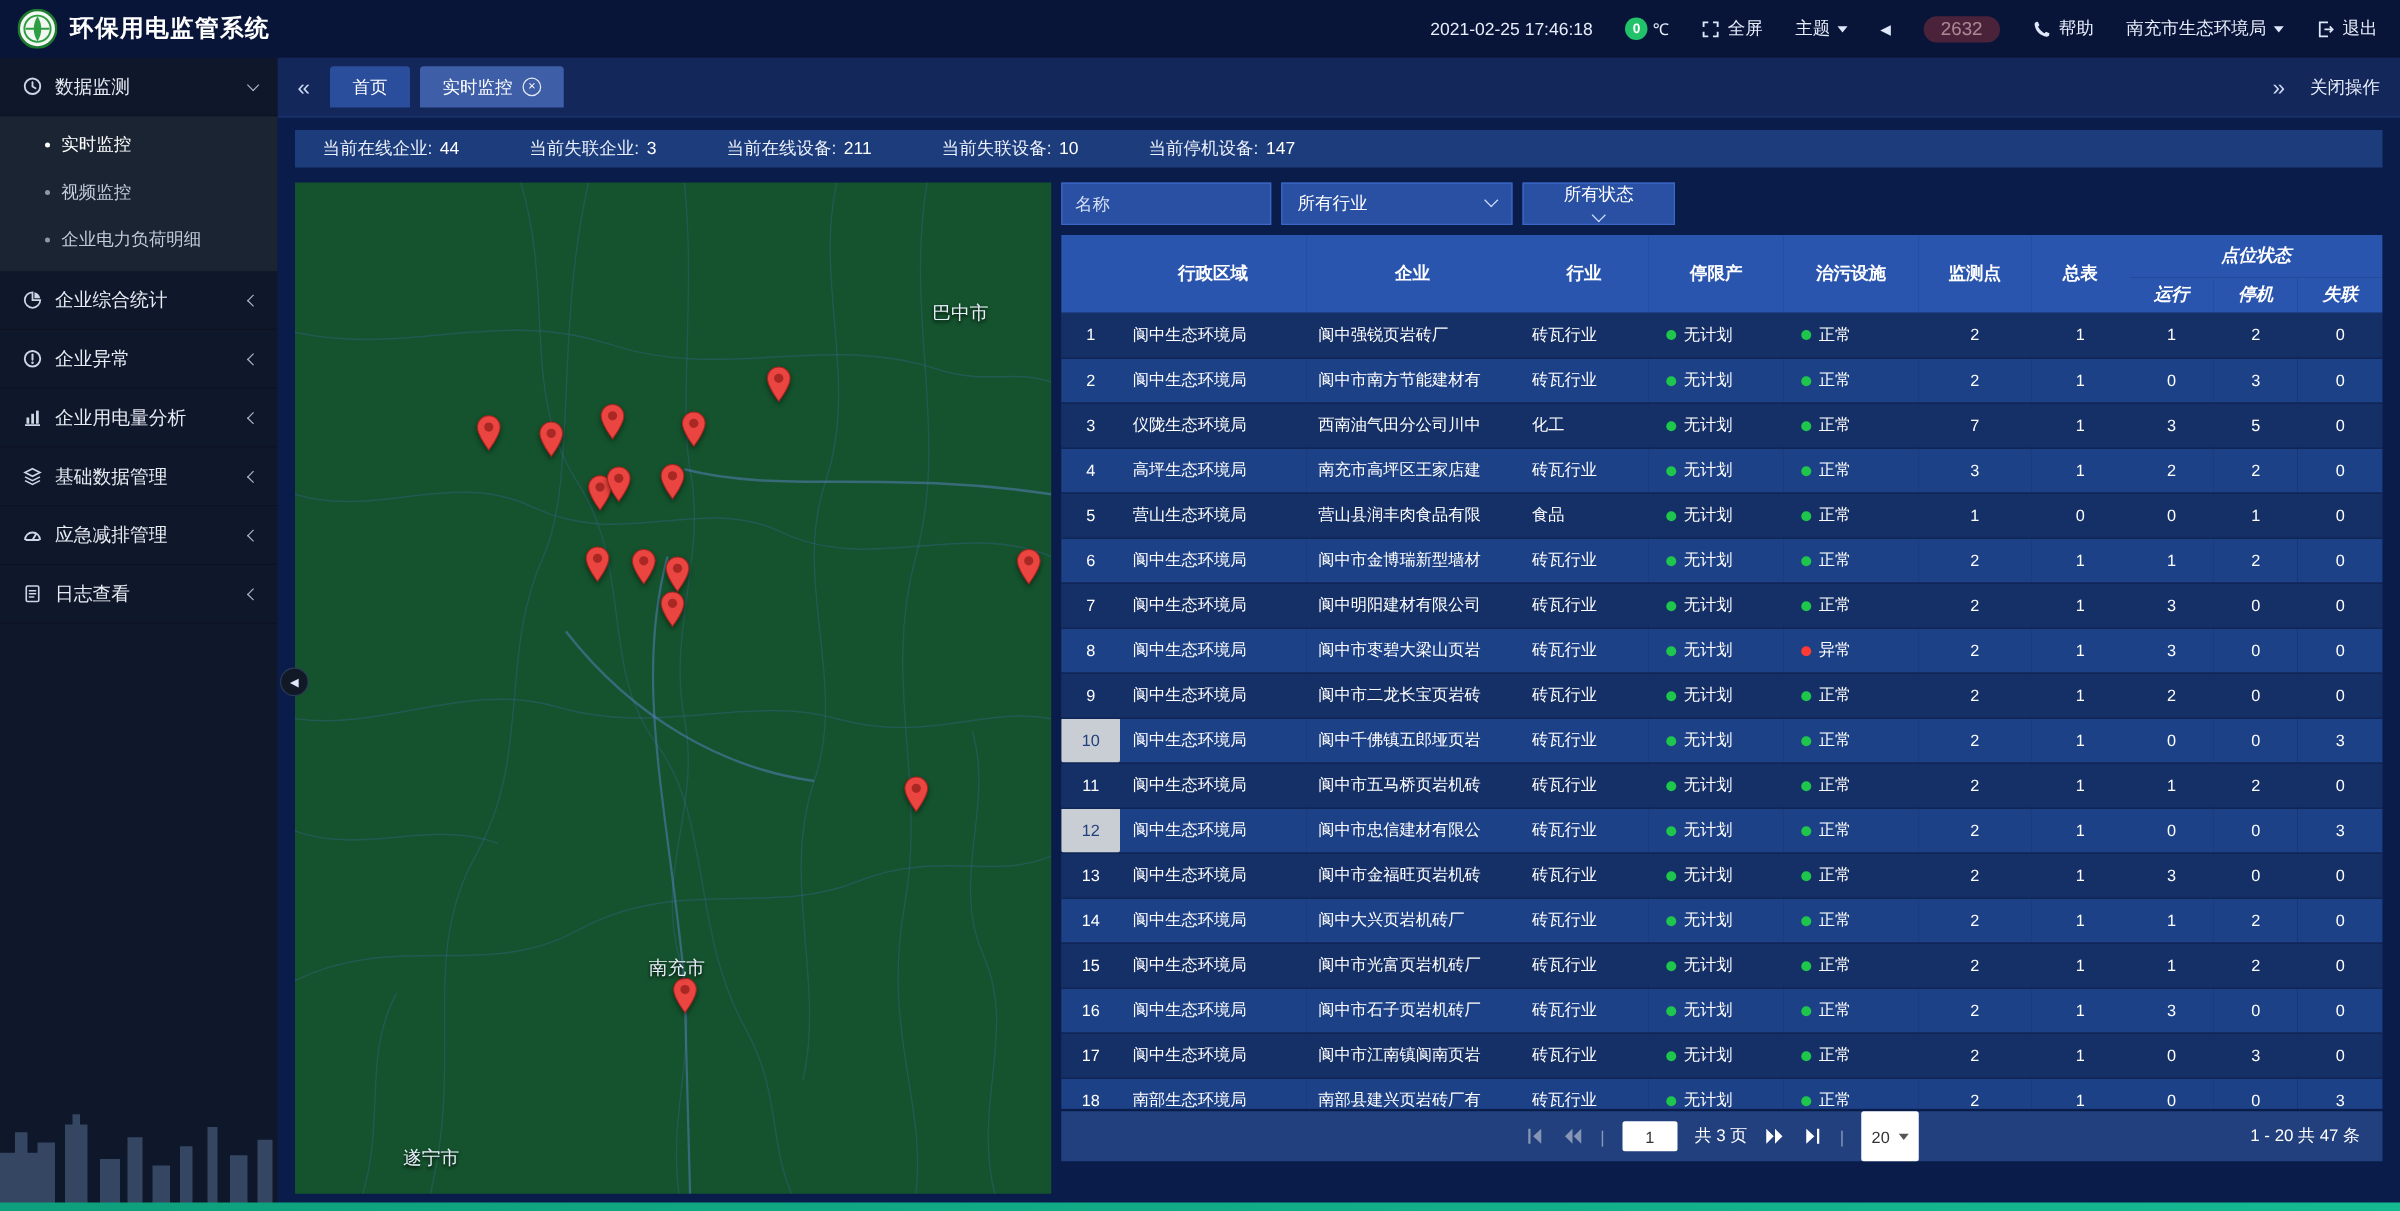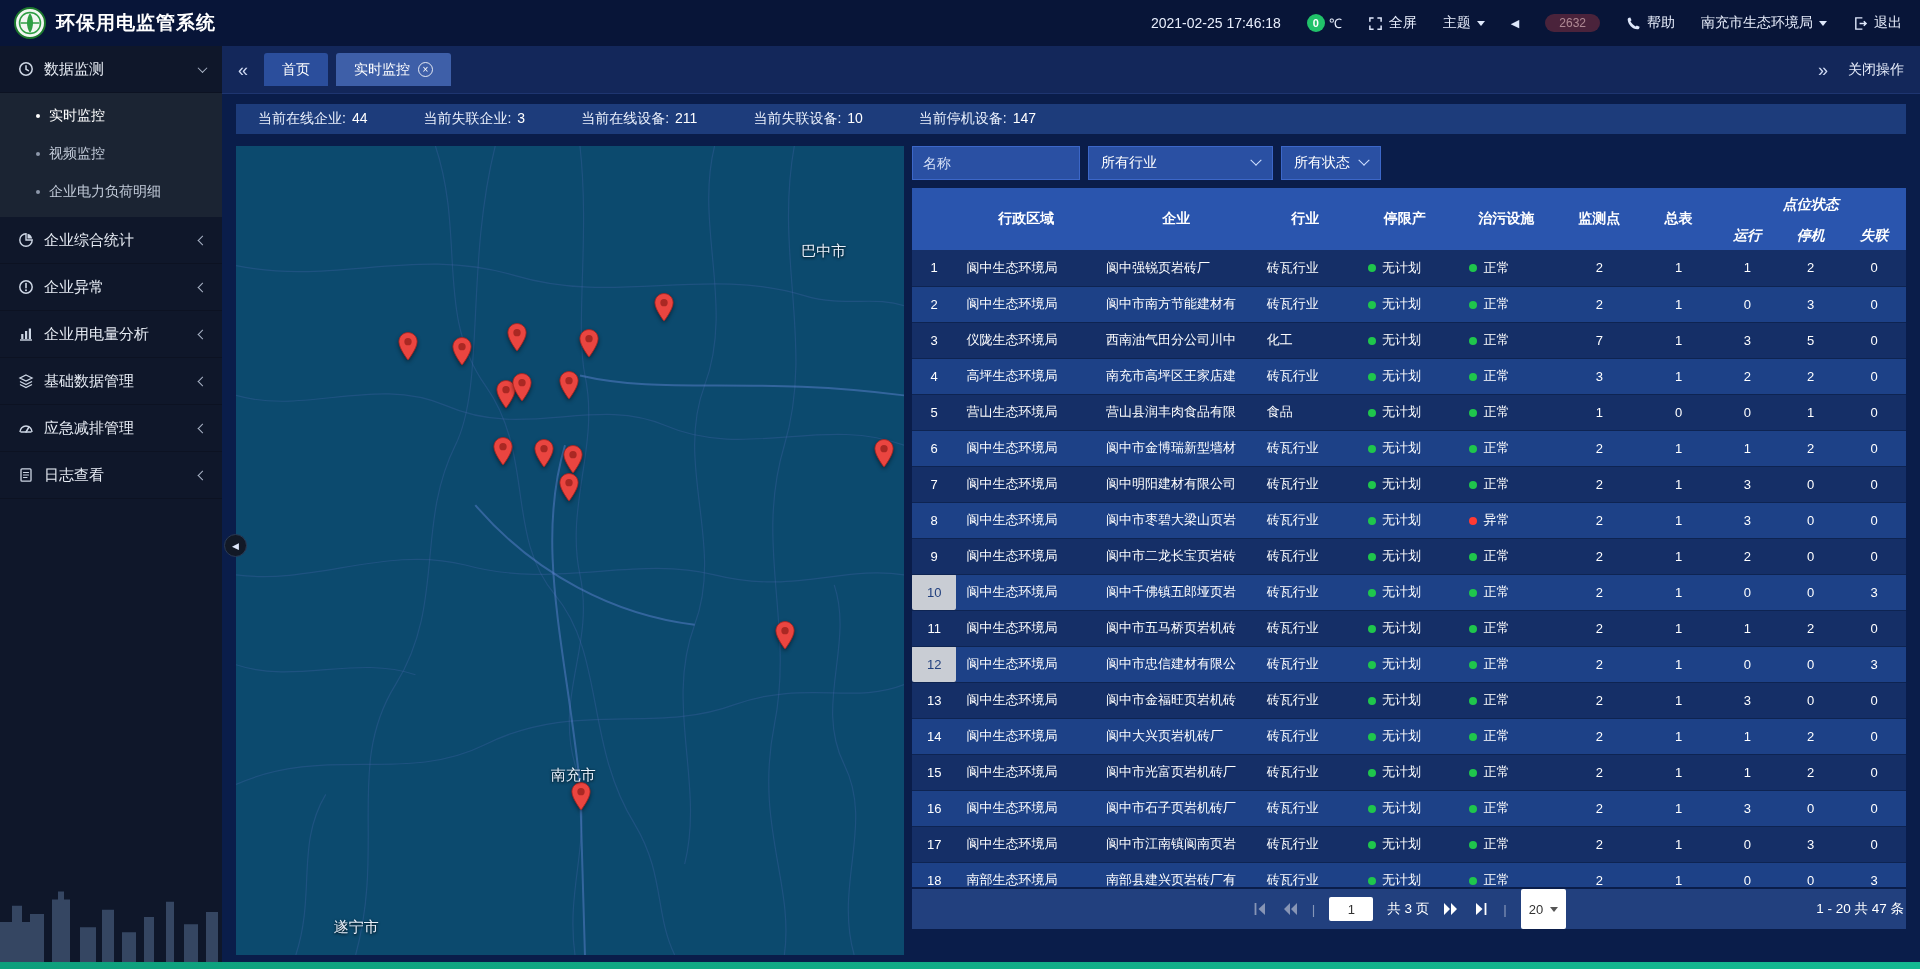--- a/index.html
+++ b/index.html
@@ -28,21 +28,21 @@
     font-size:11px; display:flex; align-items:center; justify-content:center; font-weight:bold;
   }
   .temp-unit { font-size:13px; }
   .caret-down {
     width:0; height:0; border-left:4px solid transparent; border-right:4px solid transparent;
     border-top:5px solid #dfe8fb; display:inline-block;
   }
   .marquee-arrow { font-size:11px; color:#dfe8fb; cursor:pointer; }
   .notice-pill {
     background:rgba(214,66,66,.32); color:rgba(255,218,218,.55);
-    padding:2px 14px; border-radius:11px; font-size:12px;
+    padding:2px 14px; border-radius:11px; font-size:15px;
   }
 
   
   .app { display:flex; height:923px; }
 
   
   .sidebar { width:222px; background:#0f172a; position:relative; flex-shrink:0; z-index:10; }
   .side-item {
     height:47px; display:flex; align-items:center; padding:0 16px 0 18px; gap:10px;
     color:#E7ECF4; font-size:15px; cursor:pointer; border-bottom:1px solid rgba(0,0,0,.18);
@@ -91,21 +91,21 @@
     gap:56px; padding:0 22px; font-size:14px; flex-shrink:0;
   }
   .stat { display:flex; gap:6px; white-space:nowrap; }
   .stat-label { color:#EAF0FC; }
   .stat-value { color:#fff; }
 
   
   .content { flex:1; display:flex; margin:12px 14px 14px; gap:8px; min-height:0; }
 
   
-  .map { width:668px; background:#0c4a6e; position:relative; flex-shrink:0; overflow:visible; }
+  .map { width:605px; background:#14532d; position:relative; flex-shrink:0; overflow:visible; }
   .roads { position:absolute; inset:0; width:100%; height:100%; }
   .roads path { fill:none; stroke:rgba(74,104,172,.30); stroke-width:1.2; }
   .roads path.major { stroke:rgba(99,135,214,.45); stroke-width:2; }
   .pin { position:absolute; width:21px; height:30px; transform:translate(-50%,-92%); cursor:pointer; }
   .pin svg { width:100%; height:100%; filter:drop-shadow(0 2px 2px rgba(0,0,0,.45)); }
   .city-label { position:absolute; font-size:15px; color:#E9F0FB; text-shadow:0 1px 3px #000; transform:translate(-50%,-50%); white-space:nowrap; }
   .map-collapse {
     position:absolute; left:-12px; top:48%; width:23px; height:23px; border-radius:50%;
     background:#121926; border:1px solid #2a3a55; color:#dfe8fb; font-size:9px;
     display:flex; align-items:center; justify-content:center; cursor:pointer; z-index:5;
@@ -116,21 +116,21 @@
   .filters { height:34px; display:flex; gap:8px; margin-bottom:8px; flex-shrink:0; }
   .f-input {
     width:168px; height:34px; background:#2A50A3; border:1px solid #3C67C8; color:#eab308;
     font-size:14px; padding:0 10px; outline:none; font-family:"Liberation Sans",sans-serif;
   }
   .f-input::placeholder { color:#D4DFF6; opacity:1; }
   .f-select {
     height:34px; background:#2A50A3; border:1px solid #3C67C8; display:flex; align-items:center;
     justify-content:space-between; padding:0 12px; font-size:14px; color:#fff; cursor:pointer;
   }
-  .w250 { width:250px; } .w185 { width:185px; } .w122 { width:100px; }
+  .w250 { width:250px; } .w185 { width:185px; } .w122 { width:122px;flex-direction:column; }
   .sel-chev { width:8px; height:8px; border-right:1.6px solid #CFE0FF; border-bottom:1.6px solid #CFE0FF; transform:rotate(45deg) translate(-2px,-2px); }
 
   
   .table-wrap { flex:1; overflow:hidden; min-height:0; margin-bottom:2px; background:#152F67; }
   table { width:100%; border-collapse:collapse; table-layout:fixed; }
   thead th { background:#2A55AE; color:#fff; font-size:14px; font-weight:bold; }
   thead tr.toprow th { height:34px; }
   thead tr.subrow th { height:28px; }
   thead th[rowspan] { height:62px; }
   th.group-h { font-style:italic; font-weight:bold; }
@@ -161,21 +161,21 @@
   }
   .pg-total { color:#fff; }
   .pg-size {
     background:#fff; color:#333; border-radius:2px; height:40px; padding:0 8px;
     display:flex; align-items:center; gap:7px; font-size:13px; cursor:pointer;
   }
   .pg-size .caret-dark {
     width:0; height:0; border-left:4px solid transparent; border-right:4px solid transparent;
     border-top:5px solid #555;
   }
-  .pg-range { position:absolute; right:2px; color:#fff; }
+  .pg-range { position:absolute; right:18px; color:#fff; }
 
   .bottom-strip {
     position:absolute; left:0; right:0; bottom:0; height:7px;
     background:linear-gradient(90deg,#0E9F7C,#14B992); z-index:40;
   }
 </style>
 </head>
 <body>
 
 <div class="page">

